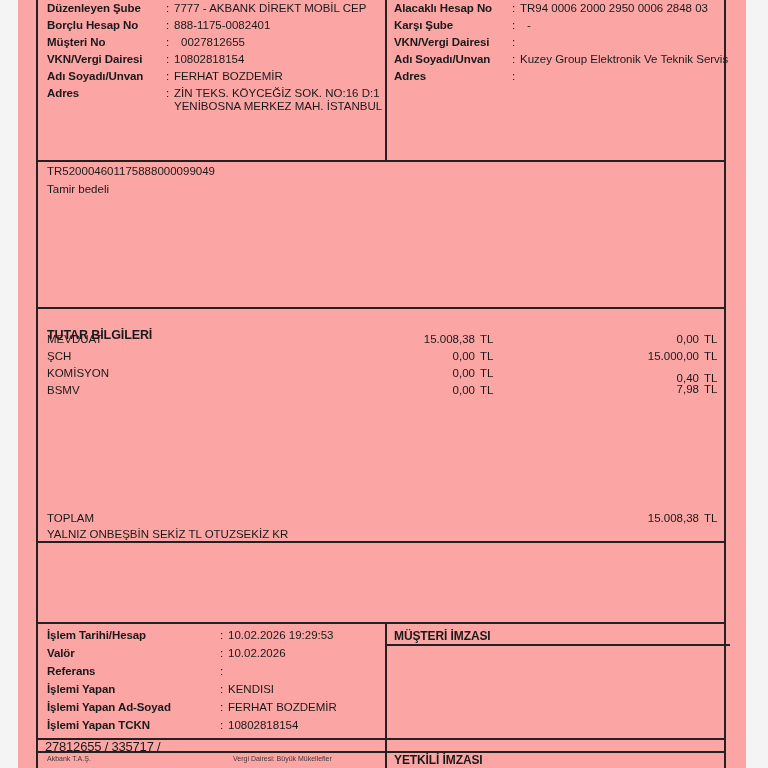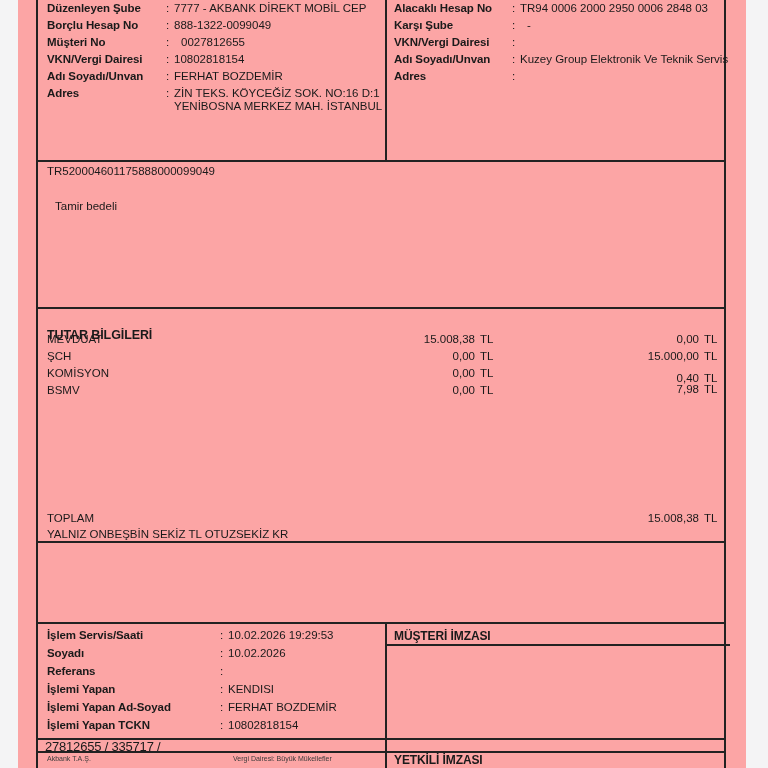--- a/index.html
+++ b/index.html
@@ -152,21 +152,21 @@
 
     <div>
       <div class="field" style="left:9px; top:8px;">
         <span class="lbl">Düzenleyen Şube</span>
         <span class="sep" style="left:119px;">:</span>
         <span class="val" style="left:127px;">7777 - AKBANK DİREKT MOBİL CEP</span>
       </div>
       <div class="field" style="left:9px; top:25px;">
         <span class="lbl">Borçlu Hesap No</span>
         <span class="sep" style="left:119px;">:</span>
-        <span class="val" style="left:127px;">888-1322-0099049</span>
+        <span class="val" style="left:127px;">888-1175-0082401</span>
       </div>
       <div class="field" style="left:9px; top:42px;">
         <span class="lbl">Müşteri No</span>
         <span class="sep" style="left:119px;">:</span>
         <span class="val" style="left:127px;margin-left:7px;">0027812655</span>
       </div>
       <div class="field" style="left:9px; top:59px;">
         <span class="lbl">VKN/Vergi Dairesi</span>
         <span class="sep" style="left:119px;">:</span>
         <span class="val" style="left:127px;">10802818154</span>
@@ -207,21 +207,21 @@
       </div>
       <div class="field" style="left:356px; top:76px;">
         <span class="lbl">Adres</span>
         <span class="sep" style="left:118px;">:</span>
         <span class="val" style="left:126px;"></span>
       </div>
     </div>
 
     <div>
       <div class="plain" style="left:9px; top:171px;">TR520004601175888000099049</div>
-      <div class="plain" style="left:9px; top:206px;margin-left:8px;">Tamir bedeli</div>
+      <div class="plain" style="left:9px; top:189px;">Tamir bedeli</div>
     </div>
 
     <div>
       <div class="block-title" style="left:9px; top:334px;">TUTAR BİLGİLERİ</div>
 
       <div class="amt-label" style="top:339px;">MEVDUAT</div>
       <div class="amt-col1" style="top:339px;">
         <span>15.008,38</span><span class="amt-cur">TL</span>
       </div>
       <div class="amt-col2" style="top:339px;">
@@ -255,26 +255,26 @@
       <div class="amt-label" style="top:518px;">TOPLAM</div>
       <div class="amt-col2" style="top:518px;">
         <span>15.008,38</span><span class="amt-cur">TL</span>
       </div>
 
       <div class="plain" style="left:9px; top:534px;">YALNIZ  ONBEŞBİN SEKİZ TL OTUZSEKİZ KR</div>
     </div>
 
     <div>
       <div class="field" style="left:9px; top:635px;">
-        <span class="lbl">İşlem Servis/Saati</span>
+        <span class="lbl">İşlem Tarihi/Hesap</span>
         <span class="sep" style="left:173px;">:</span>
         <span class="val" style="left:181px;">10.02.2026 19:29:53</span>
       </div>
       <div class="field" style="left:9px; top:653px;">
-        <span class="lbl">Soyadı</span>
+        <span class="lbl">Valör</span>
         <span class="sep" style="left:173px;">:</span>
         <span class="val" style="left:181px;">10.02.2026</span>
       </div>
       <div class="field" style="left:9px; top:671px;">
         <span class="lbl">Referans</span>
         <span class="sep" style="left:173px;">:</span>
         <span class="val" style="left:181px;"></span>
       </div>
       <div class="field" style="left:9px; top:689px;">
         <span class="lbl">İşlemi Yapan</span>

